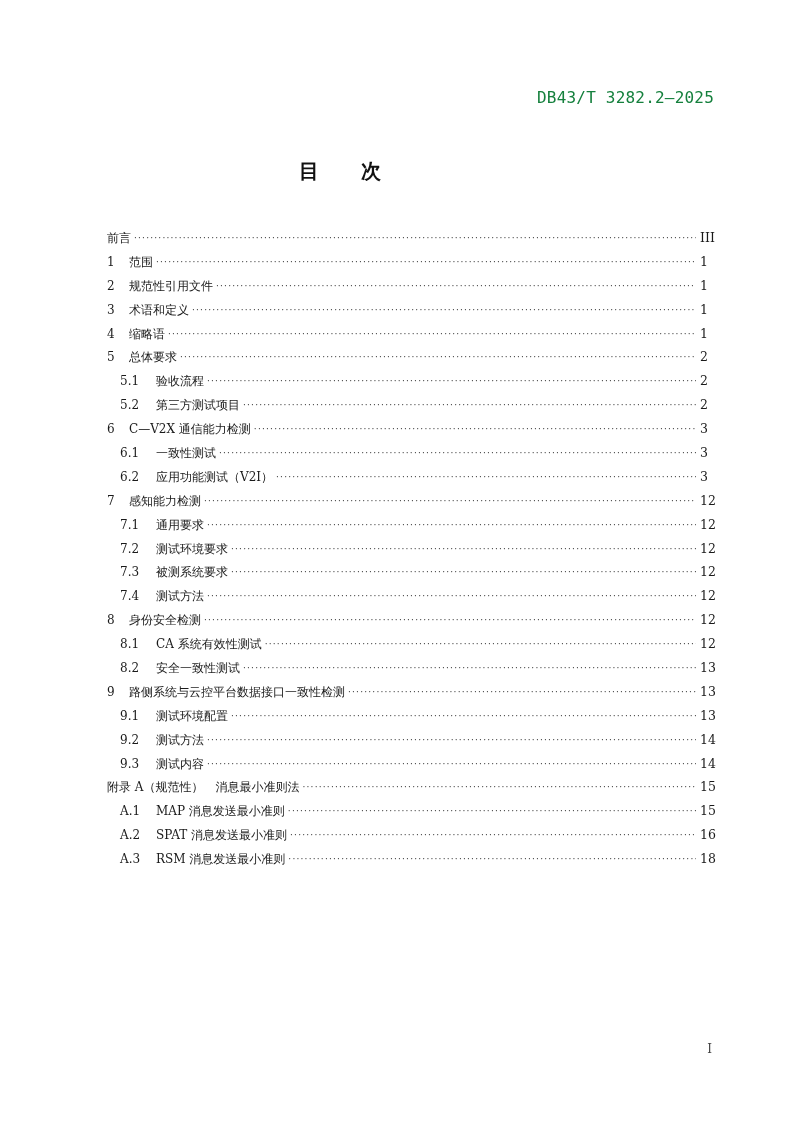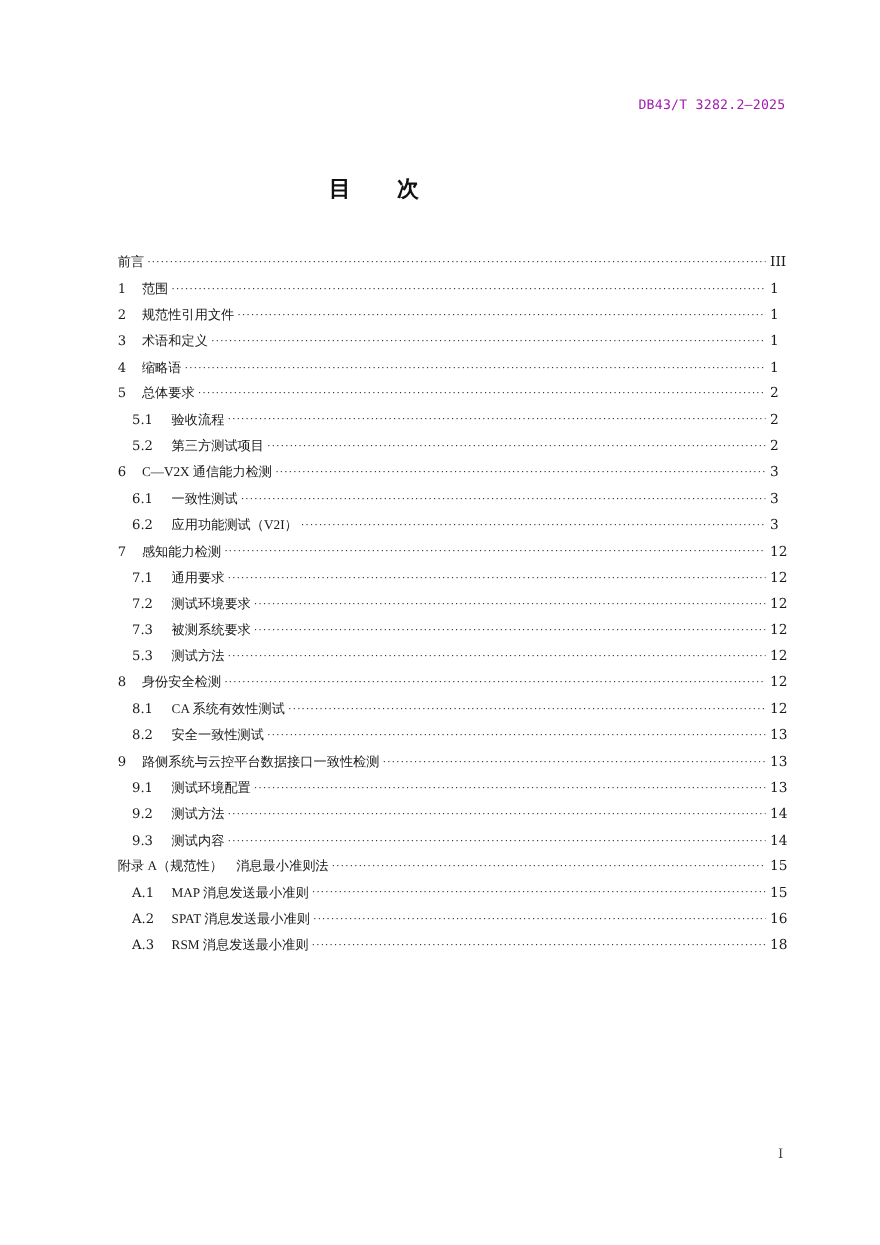--- a/index.html
+++ b/index.html
@@ -13,23 +13,23 @@
       position: relative;
       overflow: hidden;
       color: #1a1a1a;
       font-family: "DejaVu Serif", "Liberation Serif", serif;
     }
     .header-code {
       position: absolute;
       top: 88px;
       right: 86px;
       font-family: "DejaVu Sans Mono", "Liberation Mono", monospace;
-      font-size: 12px;
+      font-size: 16px;
       letter-spacing: 0.2px;
-      color: #a21caf;
+      color: #15803d;
     }
     .doc-title {
       position: absolute;
       top: 158px;
       left: 0;
       width: 680px;
       text-align: center;
       font-family: "DejaVu Sans", "Liberation Sans", sans-serif;
       font-size: 20px;
       font-weight: bold;
@@ -51,21 +51,21 @@
       white-space: nowrap;
     }
     .toc-row.level2 { padding-left: 13px; }
     .toc-num {
       display: inline-block;
       flex: none;
     }
     .toc-row.level1 .toc-num { width: 22px; }
     .toc-row.level2 .toc-num { width: 36px; }
     .toc-row.nonum .toc-num { width: 0; }
-    .toc-label { flex: none; font-family: Liberation Serif, serif; }
+    .toc-label { flex: none; }
     .toc-dots {
       flex: 1;
       overflow: hidden;
       margin: 0 4px 0 3px;
       color: #333;
       font-size: 9px;
       letter-spacing: 1.2px;
       position: relative;
       top: -1px;
     }
@@ -180,21 +180,21 @@
     <span class="toc-dots"></span>
     <span class="toc-page">12</span>
   </div>
     <div class="toc-row level2">
     <span class="toc-num">7.3</span>
     <span class="toc-label">被测系统要求</span>
     <span class="toc-dots"></span>
     <span class="toc-page">12</span>
   </div>
     <div class="toc-row level2">
-    <span class="toc-num">5.3</span>
+    <span class="toc-num">7.4</span>
     <span class="toc-label">测试方法</span>
     <span class="toc-dots"></span>
     <span class="toc-page">12</span>
   </div>
     <div class="toc-row level1">
     <span class="toc-num">8</span>
     <span class="toc-label">身份安全检测</span>
     <span class="toc-dots"></span>
     <span class="toc-page">12</span>
   </div>

